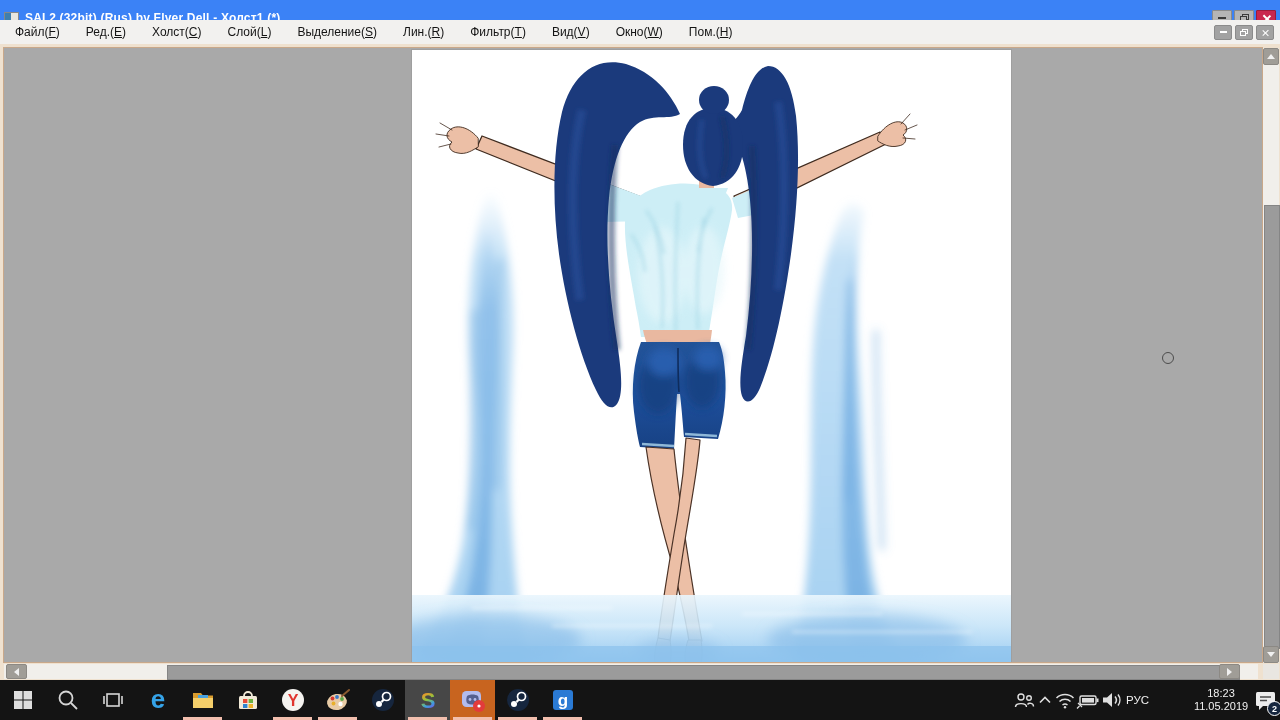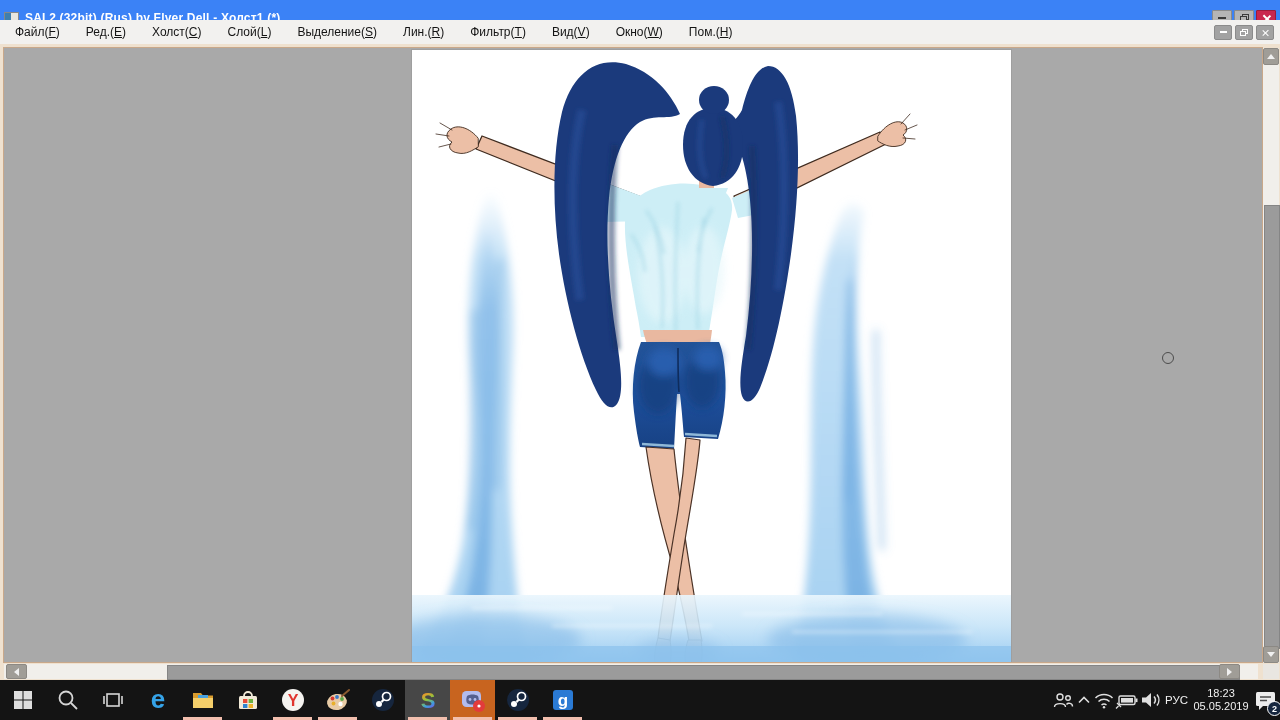--- a/index.html
+++ b/index.html
@@ -61,21 +61,21 @@
   .arr.right{border-width:4px 0 4px 5px;border-color:transparent transparent transparent #f0f0f0;}
   
   #taskbar{position:absolute;left:0;top:680px;width:1280px;height:40px;background:#141414;display:flex;}
   .task-tile{width:45px;height:40px;position:relative;display:flex;align-items:center;justify-content:center;}
   .task-tile.attention{background:#c8641f;}
   .task-tile .ul{display:none;position:absolute;left:3px;bottom:0;width:39px;height:3px;background:#f2bfae;}
   .task-tile.running .ul{display:block;}
   #tray{position:absolute;right:0;top:680px;height:40px;display:flex;align-items:center;}
   .tray-item{display:flex;align-items:center;justify-content:center;}
   #tray-lang{color:#f0f0f0;font-size:11.5px;padding:0 2px;}
-  #tray-clock{color:#f0f0f0;font-size:11px;line-height:13px;text-align:center;min-width:62px;}
+  #tray-clock{color:#f0f0f0;font-size:11px;line-height:13px;text-align:center;min-width:62px;margin-left:39px;}
   #notif-wrap{position:relative;width:28px;height:28px;}
   #notif-badge{position:absolute;right:-2px;bottom:-2px;width:13px;height:13px;background:#16263e;border:1px solid #fff;
                border-radius:50%;color:#fff;font-size:9px;font-weight:bold;display:flex;align-items:center;justify-content:center;}
   svg text{font-family:"Liberation Sans",sans-serif;}
 </style>
 </head>
 <body>
 
 <div id="titlebar">
   <div id="app-icon">
@@ -445,21 +445,21 @@
     <svg width="24" height="20" viewBox="0 0 24 20">
       <path d="M3,7.5 L3,12.5 L7,12.5 L12,17 L12,3 L7,7.5 Z" fill="#dfdfdf"></path>
       <path d="M15,6.5 a5.5,5.5 0 0 1 0,7" stroke="#dfdfdf" stroke-width="1.5" fill="none"></path>
       <path d="M18,4.5 a9,9 0 0 1 0,11" stroke="#dfdfdf" stroke-width="1.5" fill="none"></path>
     </svg>
   </span>
   <span class="tray-item" id="tray-lang">РУС</span>
   <span class="tray-item" id="tray-clock">
     <span>
       <div>18:23</div>
-      <div>05.05.2019</div>
+      <div>11.05.2019</div>
     </span>
   </span>
   <span class="tray-item">
     <span id="notif-wrap">
       <svg width="28" height="28" viewBox="0 0 28 28">
         <rect x="4" y="6" width="19" height="14" rx="1.5" fill="#ececec"></rect>
         <path d="M7,20 L7,24 L11,20 Z" fill="#ececec"></path>
         <path d="M8,11 L19,11 M8,14.5 L15,14.5" stroke="#4a4a4a" stroke-width="1.6"></path>
       </svg>
       <span id="notif-badge">2</span>

